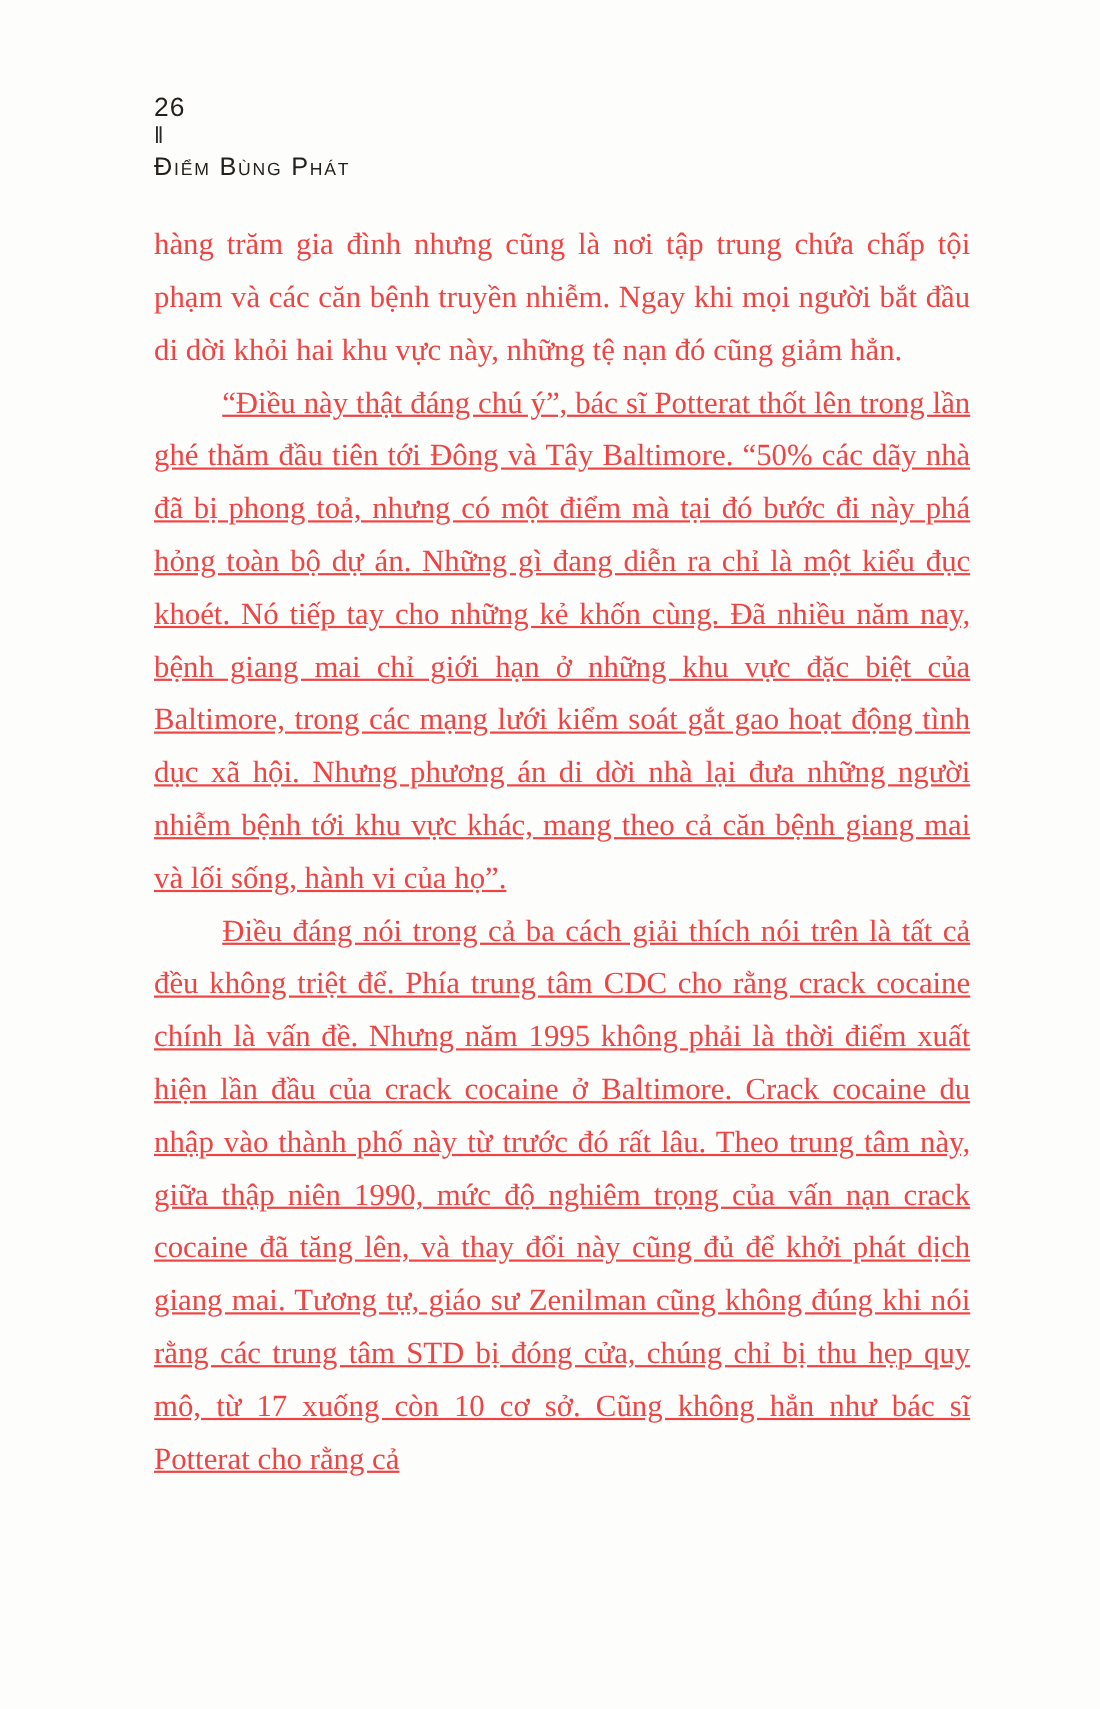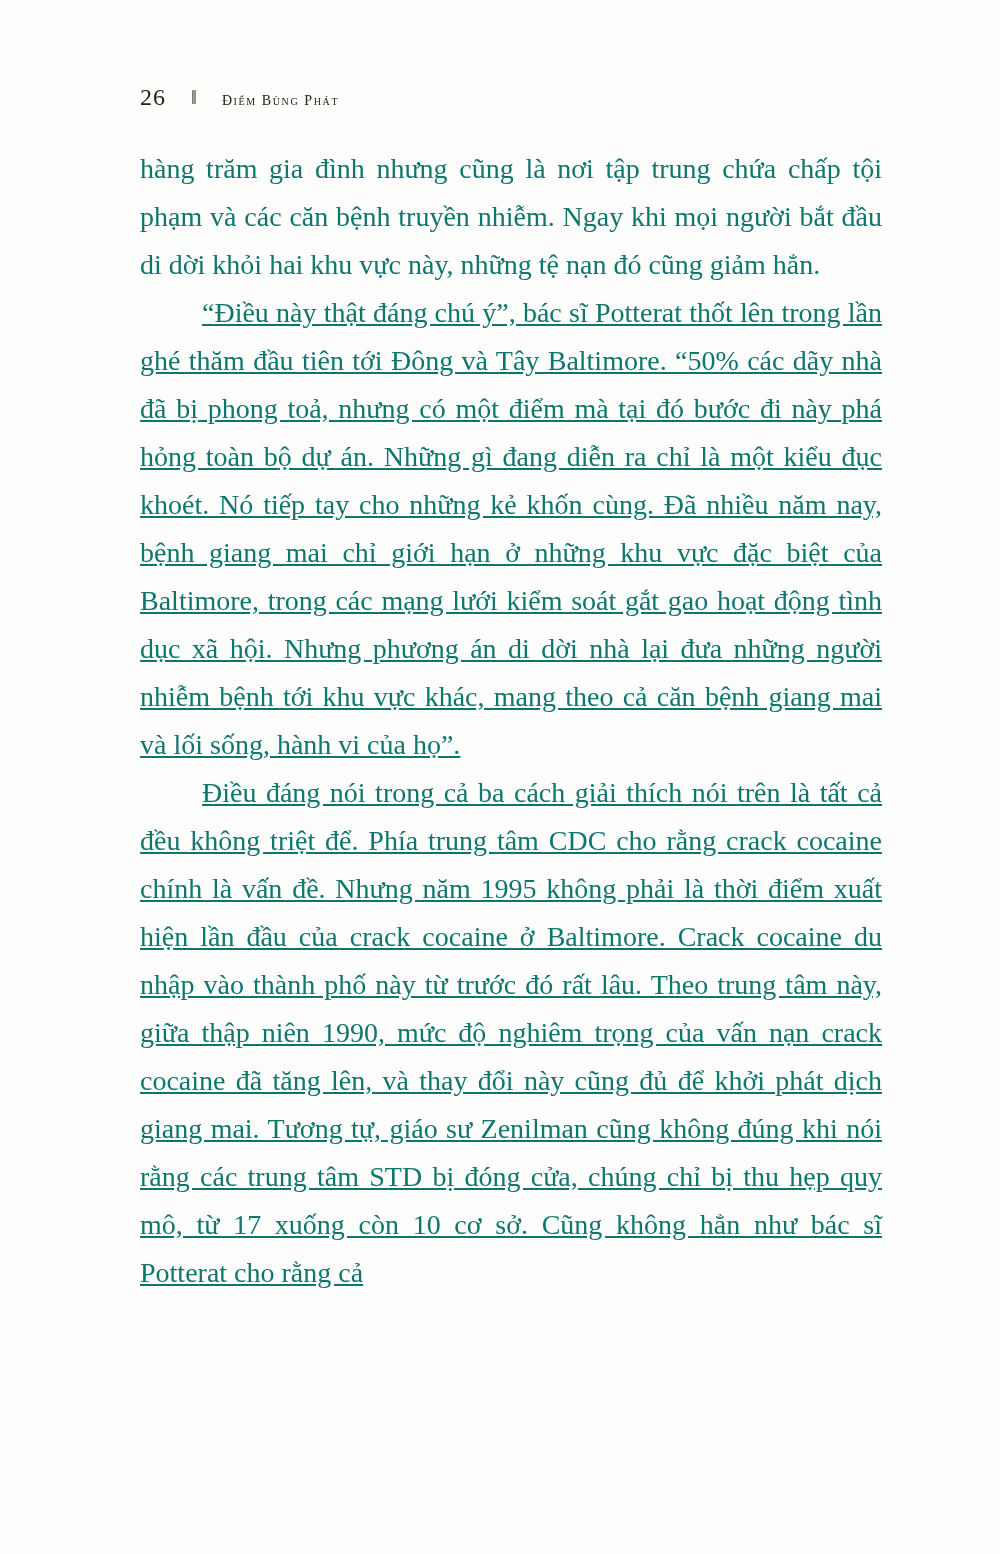--- a/index.html
+++ b/index.html
@@ -14,49 +14,50 @@
   }
   .page {
     box-sizing: border-box;
     width: 1000px;
     height: 1554px;
     padding: 84px 118px 0 140px;
     background: #fdfdfb;
     color: #201d18;
   }
   .page-header {
-    font-family: Liberation Serif, serif;
+    font-family: Liberation Sans, sans-serif;
     display: flex;
     align-items: baseline;
-    gap: 25px;
+    gap: 1px;
     margin-bottom: 34px;
     color: #25221d;
+    flex-direction: column;
   }
   .page-number {
     font-size: 24px;
     letter-spacing: 1px;
   }
   .header-sep {
     font-size: 21px;
     position: relative;
     top: -1px;
     color: #2a2722;
   }
   .running-title {
-    font-size: 14px;
+    font-size: 23px;
     font-variant: small-caps;
     letter-spacing: 1.6px;
     font-weight: 500;
   }
   .page-body {
     font-family: "Liberation Serif", serif;
     font-size: 28px;
     line-height: 48px;
     text-align: justify;
-    color: #0f766e;
+    color: #ef4444;
   }
   .page-body p {
     margin: 0;
   }
   .page-body p.indent {
     text-indent: 62px;
     text-decoration: underline;
   }
 </style>
 </head>

